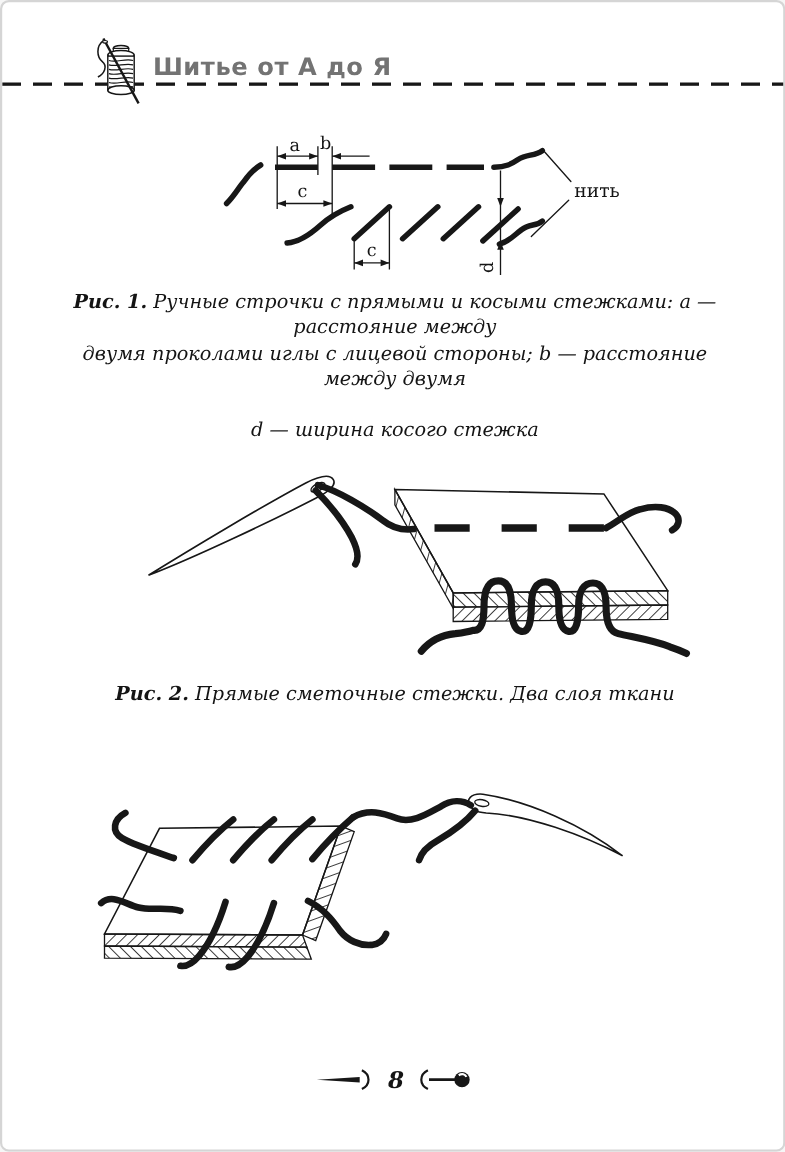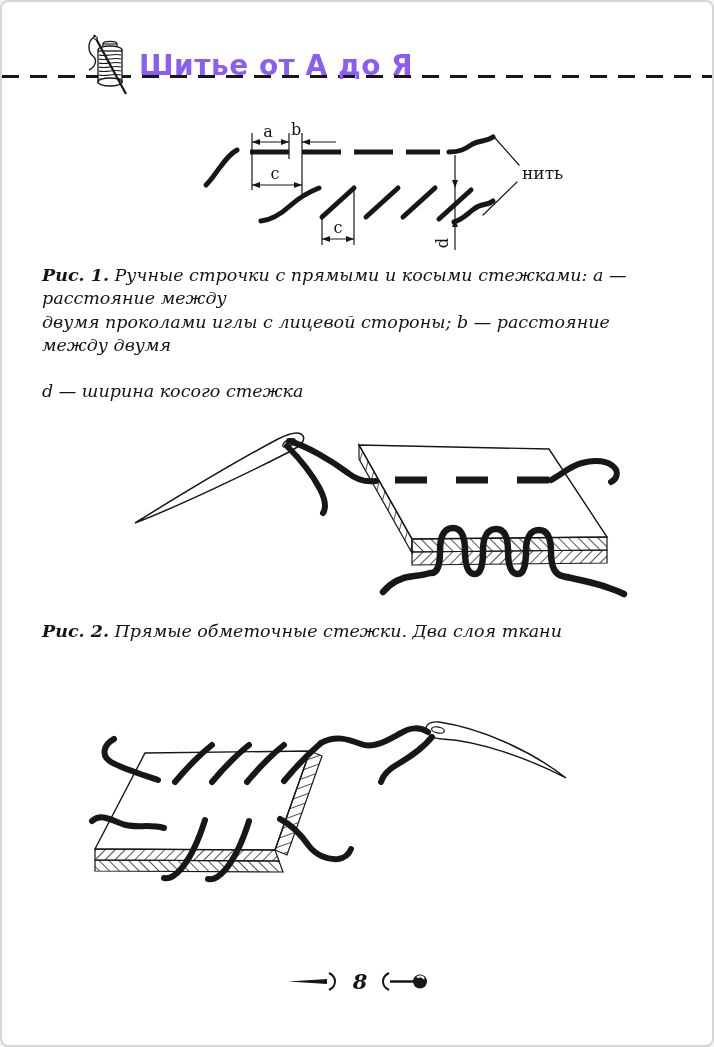--- a/index.html
+++ b/index.html
@@ -9,33 +9,33 @@
     font-family:"DejaVu Serif", serif;color:#141414;
   }
   
   .hdr-dash{
     position:absolute;left:0;top:73px;width:714px;height:3px;
     background:repeating-linear-gradient(to right,#171717 0 17px,transparent 17px 28px);
   }
   .hdr-icon{position:absolute;left:84px;top:30px;z-index:2;}
   .hdr-title{
     position:absolute;left:137px;top:47px;z-index:2;
-    font-family:"DejaVu Sans", sans-serif;font-weight:bold;font-size:28px;
-    letter-spacing:.5px;color:#8b5cf6;white-space:nowrap;
+    font-family:"DejaVu Sans", sans-serif;font-weight:bold;font-size:22px;
+    letter-spacing:.5px;color:#737373;white-space:nowrap;
   }
   
   .fig{position:absolute;}
   .fig1{left:185px;top:106px;}
   .fig2{left:110px;top:415px;}
   .fig3{left:60px;top:685px;}
   svg text.dim{font-family:"DejaVu Serif", serif;font-size:16px;fill:#141414;}
   svg text.lbl{font-family:"DejaVu Serif", serif;font-size:17px;fill:#141414;}
   
   .caption{
-    position:absolute;left:40px;width:634px;
+    position:absolute;left:40px;width:634px;text-align:center;
     font-style:italic;font-size:17.5px;line-height:1.33;color:#141414;
   }
   .cap1{top:262px;}
   .cap2{top:618px;}
   .cap3{top:910px;}
   .cap-label{font-weight:bold;}
   
   .footer{
     position:absolute;left:0;top:962px;width:714px;height:34px;
     display:flex;align-items:center;justify-content:center;gap:14px;
@@ -150,21 +150,21 @@
       <path d="M287,439 C305,444 330,459 346,471 C356,479 366,480 374,479" stroke-width="6"></path>
       <path d="M285,444 C297,456 310,472 318,487 C323,497 325,505 321,511" stroke-width="6"></path>
       <line x1="393" y1="478" x2="549" y2="478" stroke-width="7" stroke-dasharray="32 29" stroke-linecap="butt"></line>
       <path d="M549,478 C560,472 568,464 580,461 C594,457 606,459 612,465 C617,470 615,477 609,480" stroke-width="6"></path>
       <path d="M381,590 C390,579 402,575 412,574 C420,573 425,572 428,571 C436,572 438,562 438,549 C438,533 443,526 451,526 C459,526 463,534 463,549 C463,562 465,571 472,572 C479,573 481,562 481,549 C481,534 486,527 494,527 C502,527 506,535 506,549 C506,562 508,571 515,572 C522,573 524,562 524,549 C524,535 529,528 537,528 C545,528 549,536 549,550 C549,563 552,572 560,574 C572,577 592,580 607,586 C613,588 618,590 622,592" stroke-width="6.5"></path>
     </g>
   </svg>
 
   <div class="caption cap2">
     <span class="cap-label">Рис. 2.</span>
-    <span>Прямые обметочные стежки. Два слоя ткани</span>
+    <span>Прямые сметочные стежки. Два слоя ткани</span>
   </div>
 
   <svg class="fig fig3" width="590" height="200" viewBox="60 685 590 200">
     <defs>
       <pattern id="pA3" width="7" height="7" patternUnits="userSpaceOnUse" patternTransform="rotate(45)">
         <line x1="0" y1="0" x2="0" y2="7" stroke="#171717" stroke-width="1.5"></line>
       </pattern>
       <pattern id="pB3" width="7" height="7" patternUnits="userSpaceOnUse" patternTransform="rotate(-45)">
         <line x1="0" y1="0" x2="0" y2="7" stroke="#171717" stroke-width="1.5"></line>
       </pattern>

